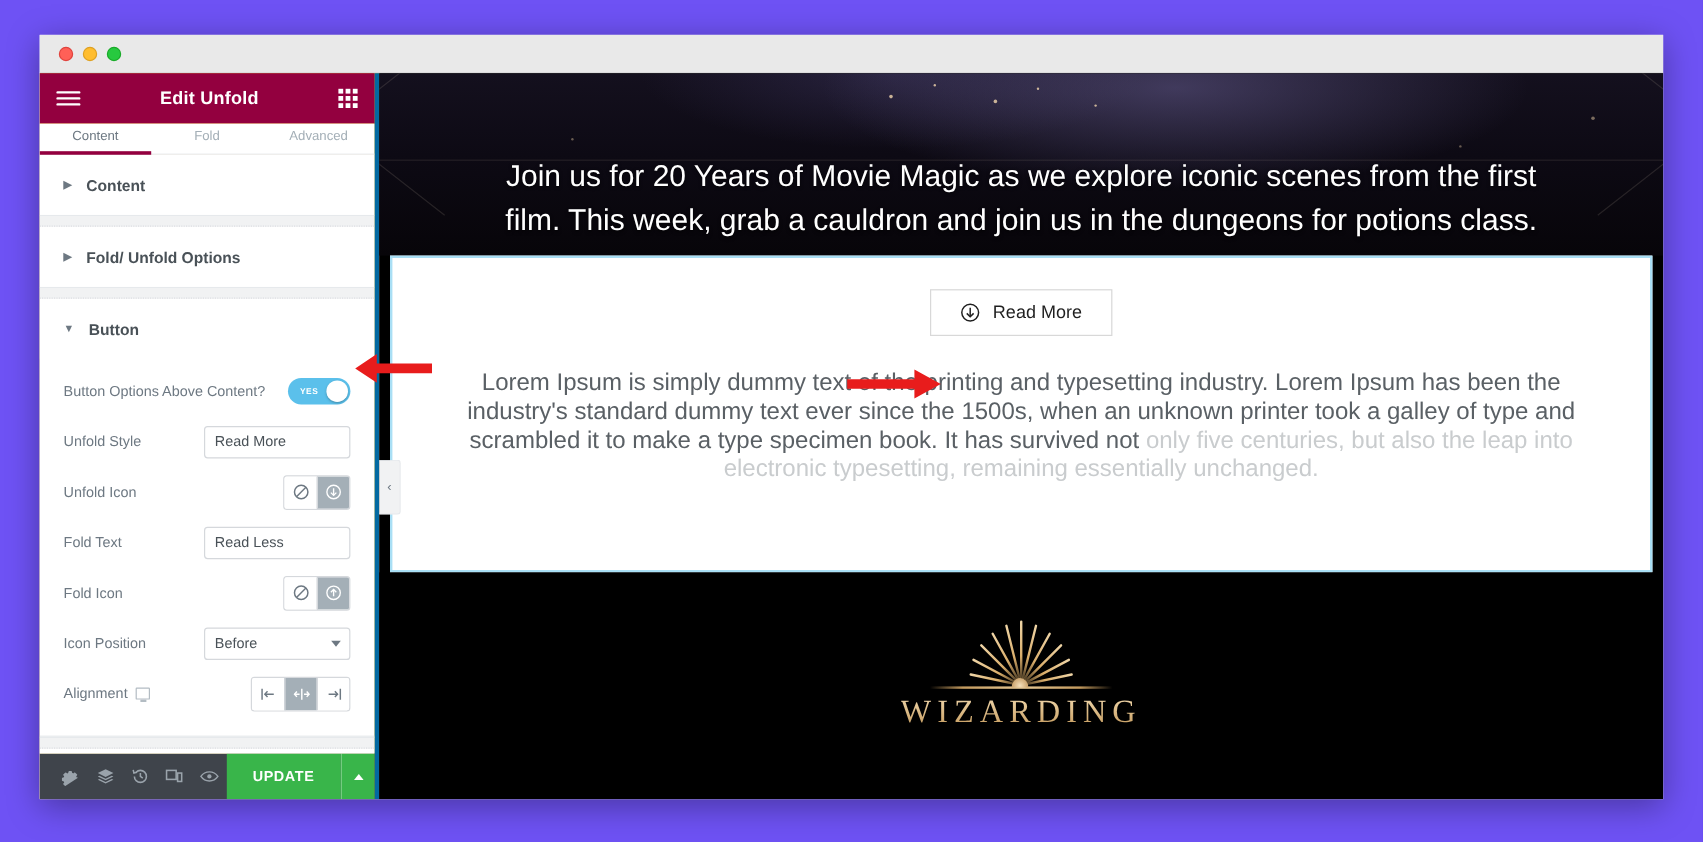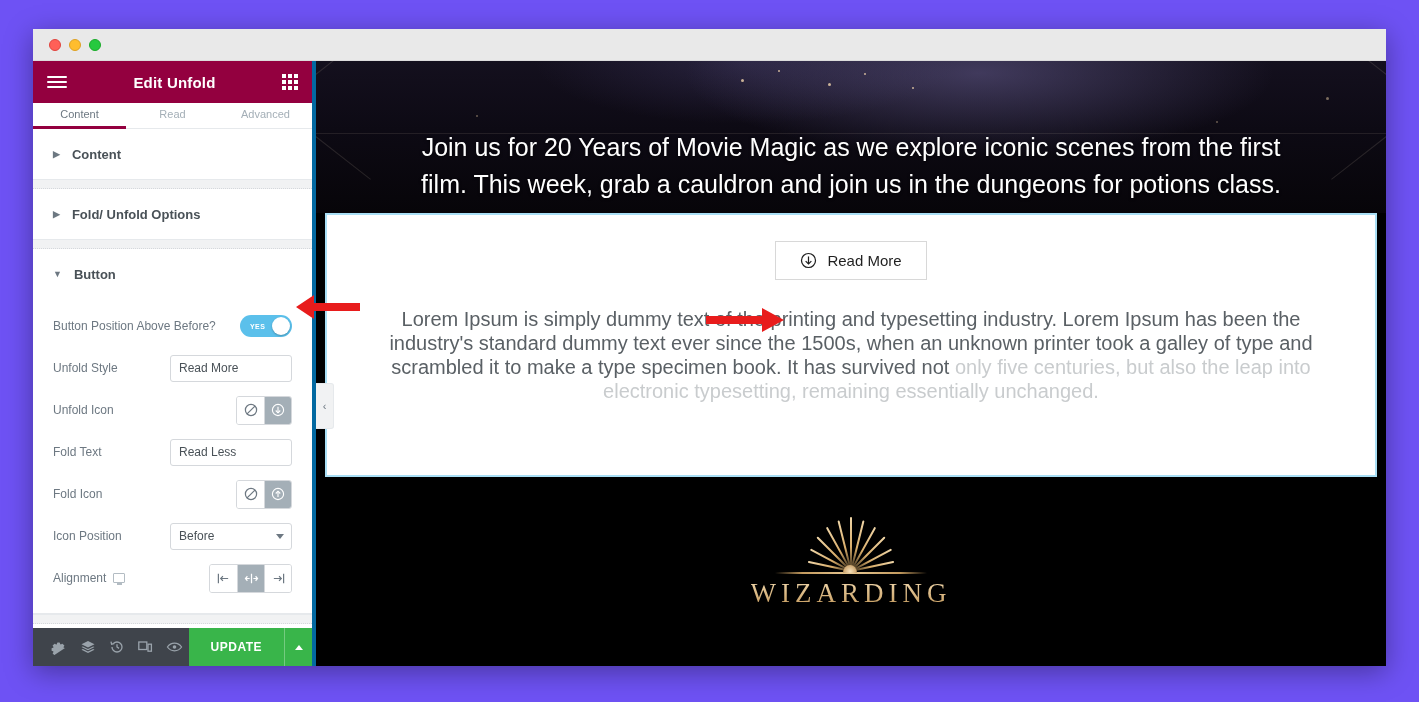--- a/index.html
+++ b/index.html
@@ -443,21 +443,21 @@
               <i></i>
               <i></i>
               <i></i>
               <i></i>
               <i></i>
           </div>
         </div>
 
         <div id="panel-tabs">
           <div class="tab active">Content</div>
-          <div class="tab">Read</div>
+          <div class="tab">Fold</div>
           <div class="tab">Advanced</div>
         </div>
 
         <div id="panel-scroll">
 
           <div class="section-head">
             <span class="caret">▶</span>
             <span>Content</span>
           </div>
           <div class="sep"></div>
@@ -469,21 +469,21 @@
           <div class="sep"></div>
 
           <div class="section-head">
             <span class="caret">▼</span>
             <span>Button</span>
           </div>
 
           <div class="ctrl-rows">
 
             <div class="row">
-              <div class="row-label">Button Position Above Before?</div>
+              <div class="row-label">Button Options Above Content?</div>
               <div class="switch">
                 <span class="yes">YES</span>
                 <span class="knob"></span>
               </div>
             </div>
 
             <div class="row">
               <div class="row-label">Unfold Style</div>
               <input class="text-input" type="text" value="Read More" style="">
             </div>

